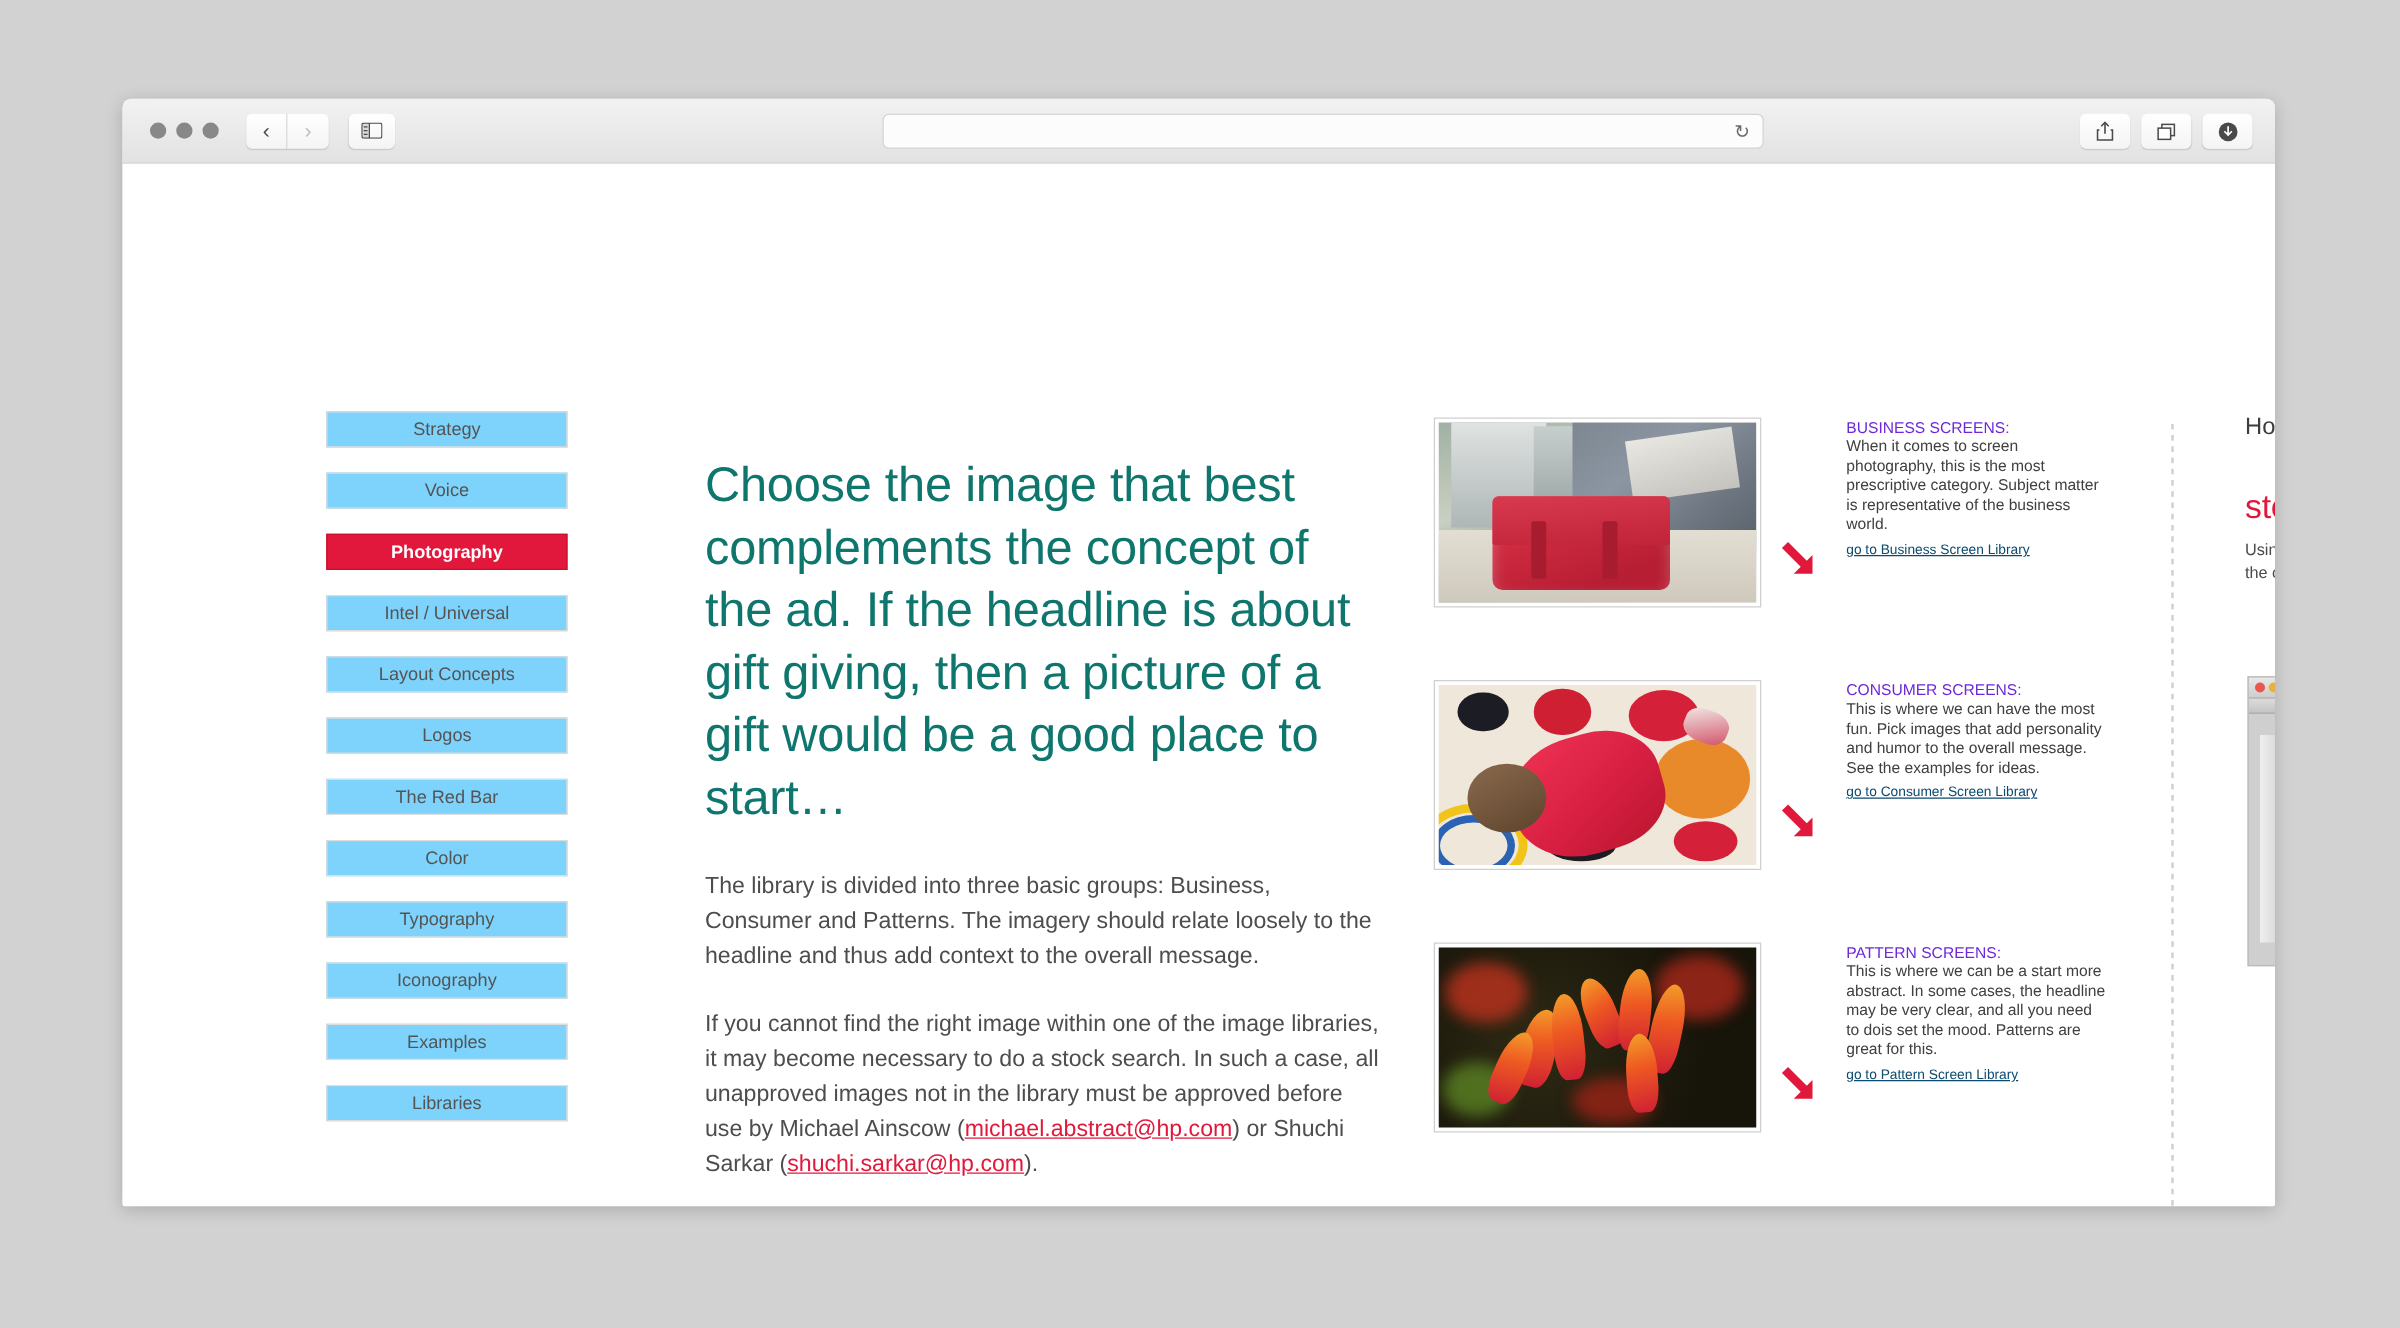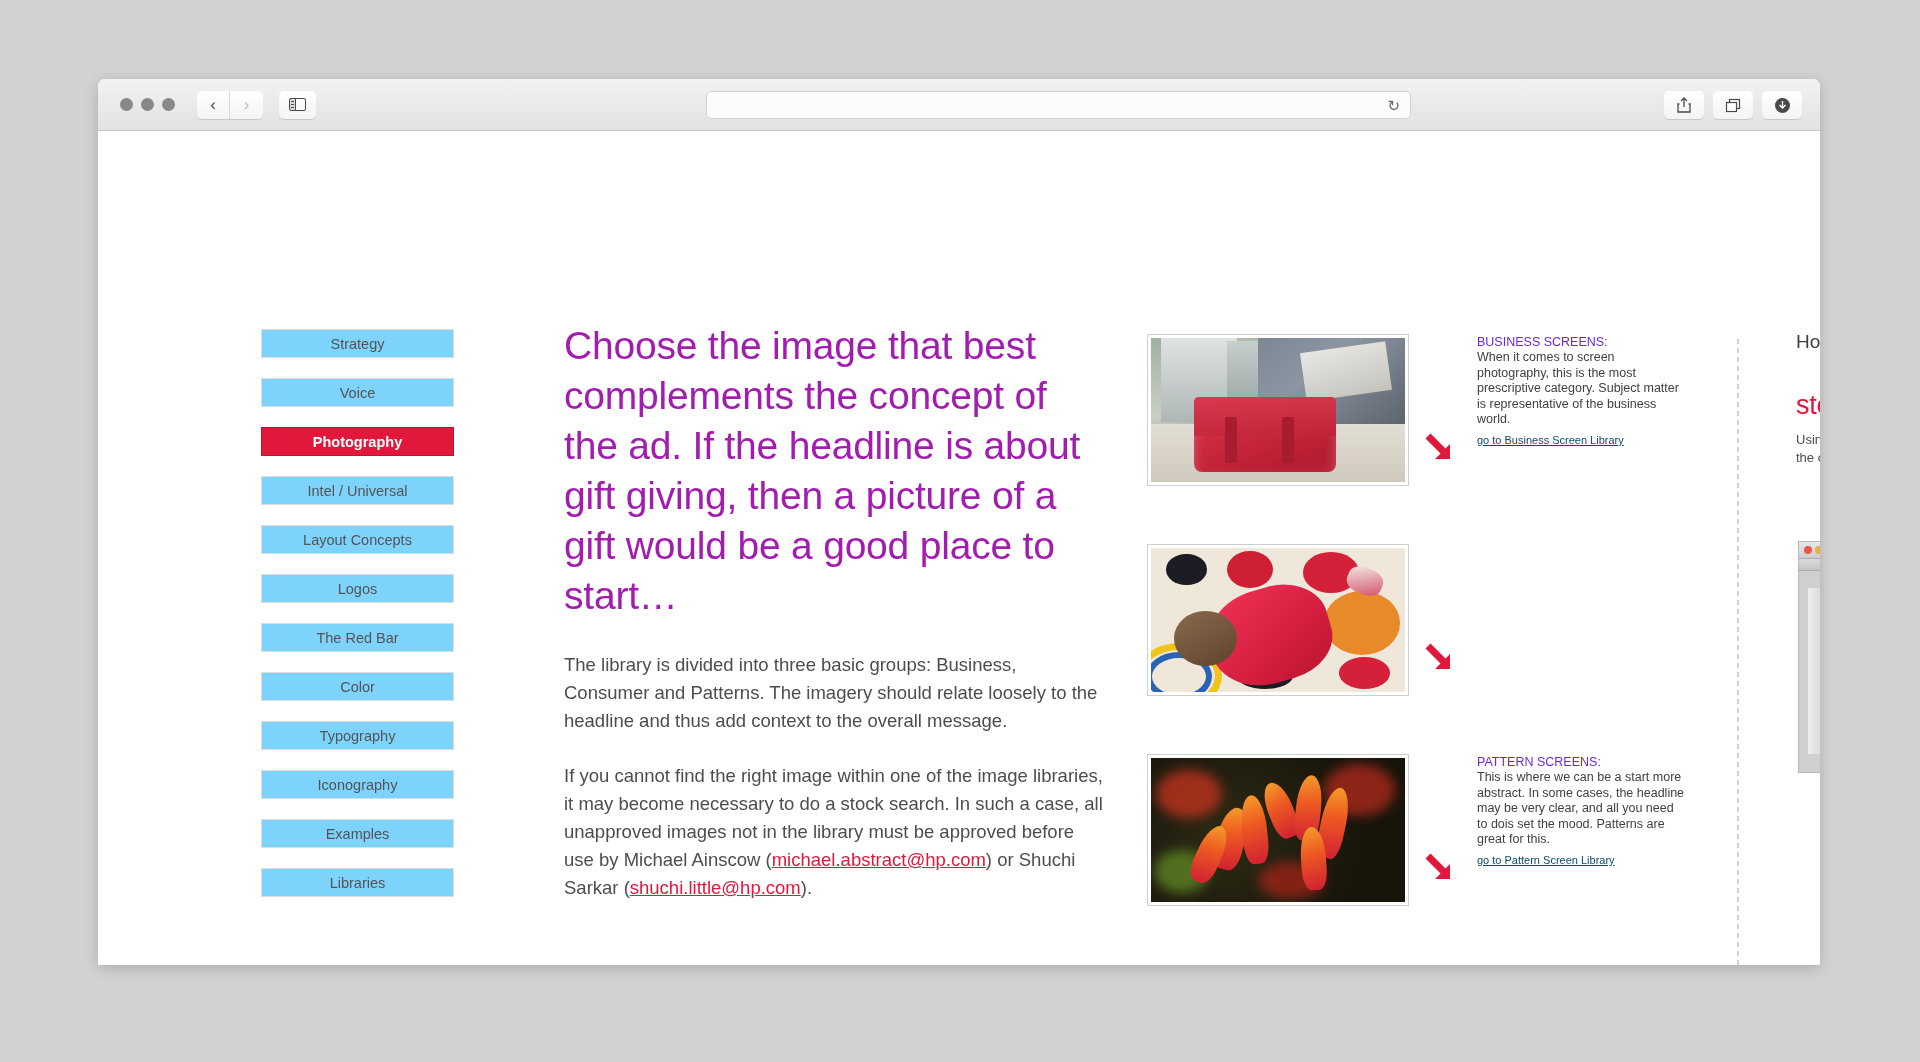--- a/index.html
+++ b/index.html
@@ -97,26 +97,27 @@
   .nav-item.active {
     background: #e2173c;
     border-color: #c8102e;
     color: #ffffff;
     font-weight: bold;
   }
 
   
   .main { position: absolute; left: 466px; top: 190px; width: 540px; }
   .headline {
-    color: #a21caf;
+    color: #0f766e;
     font-size: 39px;
     line-height: 50px;
     font-weight: 300;
     letter-spacing: -0.2px;
     font-stretch: condensed;
+    margin-top: 43px;
   }
   .body-copy {
     margin-top: 30px;
     font-size: 18.5px;
     line-height: 28px;
     color: #4d4d4d;
   }
   .body-copy p + p { margin-top: 27px; }
   .body-copy a { color: #e0183c; text-decoration: underline; }
 
@@ -314,21 +315,21 @@
         </div>
       <div class="nav-item">
           <span>Libraries</span>
         </div>
     </nav>
 
     <div class="main">
       <h1 class="headline">Choose the image that best complements the concept of the ad. If the headline is about gift giving, then a picture of a gift would be a good place to start…</h1>
       <div class="body-copy">
         <p>The library is divided into three basic groups: Business, Consumer and Patterns. The imagery should relate loosely to the headline and thus add context to the overall message.</p>
-        <p><span>If you cannot find the right image within one of the image libraries, it may become necessary to do a stock search. In such a case, all unapproved images not in the library must be approved before use by Michael Ainscow (</span><a href="#">michael.abstract@hp.com</a><span>) or Shuchi Sarkar (</span><a href="#">shuchi.little@hp.com</a><span>).</span></p>
+        <p><span>If you cannot find the right image within one of the image libraries, it may become necessary to do a stock search. In such a case, all unapproved images not in the library must be approved before use by Michael Ainscow (</span><a href="#">michael.abstract@hp.com</a><span>) or Shuchi Sarkar (</span><a href="#">shuchi.sarkar@hp.com</a><span>).</span></p>
       </div>
     </div>
 
     <div class="gallery">
 
       <div class="gal-row">
         <div class="thumb">
           <div class="thumb-inner ph-business">
             <span class="bldg"></span>
               <span class="bldg2"></span>
@@ -370,20 +371,25 @@
             <span class="baby-head"></span>
             <span class="baby-foot"></span>
           </div>
         </div>
         <div class="arrow" style="top:98px">
           <svg width="34" height="34" viewBox="0 0 34 34">
             <path d="M5 4 L24 23" stroke="#e0183c" stroke-width="7" stroke-linecap="butt"></path>
             <path d="M27 27 L27 12 L12 27 Z" fill="#e0183c"></path>
           </svg>
         </div>
+        <div class="caption">
+          <div class="cap-title">CONSUMER SCREENS:</div>
+          <div class="cap-body">This is where we can have the most fun. Pick images that add personality and humor to the overall message. See the examples for ideas.</div>
+          <a href="#" class="cap-link">go to Consumer Screen Library</a>
+        </div>
       </div>
 
       <div class="gal-row">
         <div class="thumb">
           <div class="thumb-inner ph-pattern">
             <span class="blur-blob" style="left:2%;top:8%;width:26%;height:34%;background:#c8341f"></span>
             <span class="blur-blob" style="right:4%;top:4%;width:28%;height:36%;background:#b52a1c"></span>
             <span class="blur-blob" style="left:1%;bottom:6%;width:22%;height:30%;background:#5f8a24"></span>
             <span class="blur-blob" style="left:42%;bottom:2%;width:26%;height:26%;background:#a32418"></span>
             <span class="pet" style="left:26%;top:34%;width:11%;height:44%;transform:rotate(14deg)"></span>

